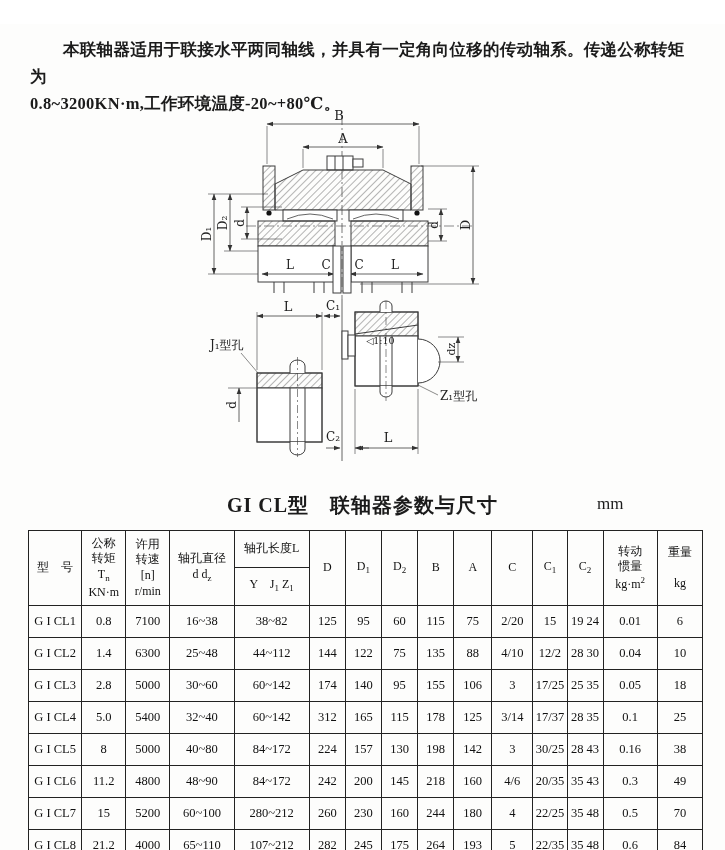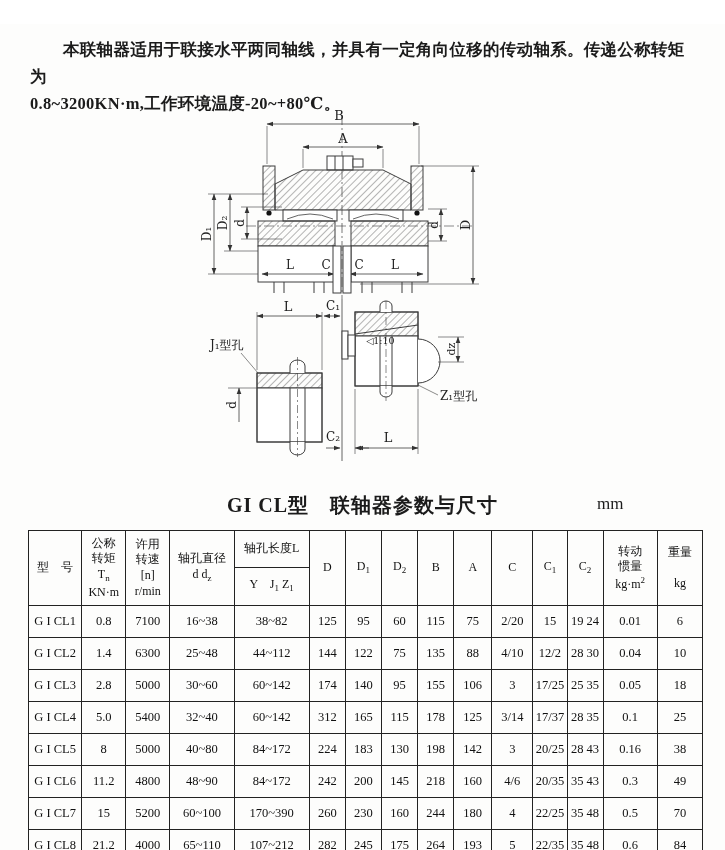--- a/index.html
+++ b/index.html
@@ -300,26 +300,26 @@
           <td>0.1</td>
           <td>25</td>
         </tr>
         <tr>
           <td>G I CL5</td>
           <td>8</td>
           <td>5000</td>
           <td>40~80</td>
           <td>84~172</td>
           <td>224</td>
-          <td>183</td>
+          <td>157</td>
           <td>130</td>
           <td>198</td>
           <td>142</td>
           <td>3</td>
-          <td>20/25</td>
+          <td>30/25</td>
           <td>28 43</td>
           <td>0.16</td>
           <td>38</td>
         </tr>
         <tr>
           <td>G I CL6</td>
           <td>11.2</td>
           <td>4800</td>
           <td>48~90</td>
           <td>84~172</td>
@@ -332,21 +332,21 @@
           <td>20/35</td>
           <td>35 43</td>
           <td>0.3</td>
           <td>49</td>
         </tr>
         <tr>
           <td>G I CL7</td>
           <td>15</td>
           <td>5200</td>
           <td>60~100</td>
-          <td>170~390</td>
+          <td>280~212</td>
           <td>260</td>
           <td>230</td>
           <td>160</td>
           <td>244</td>
           <td>180</td>
           <td>4</td>
           <td>22/25</td>
           <td>35 48</td>
           <td>0.5</td>
           <td>70</td>

